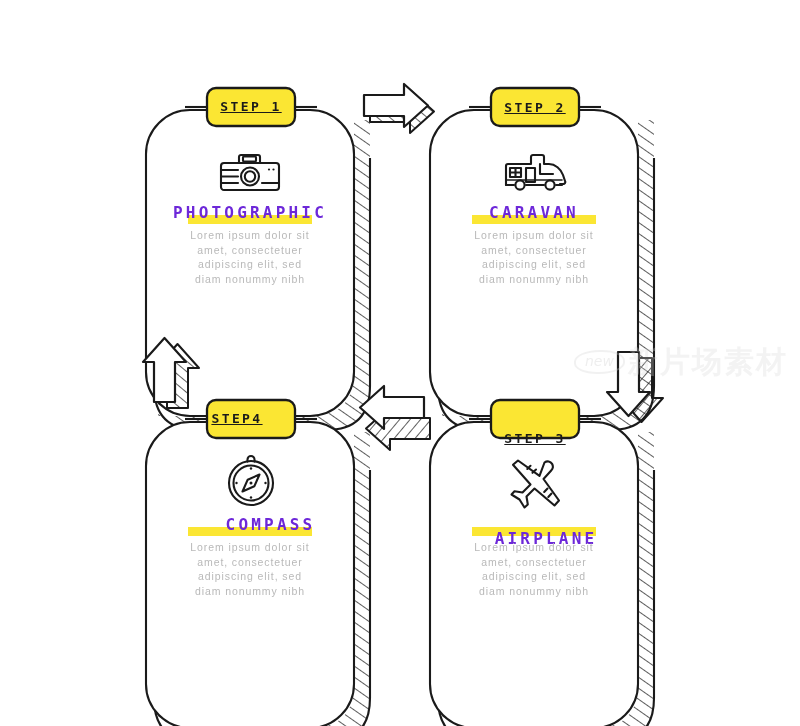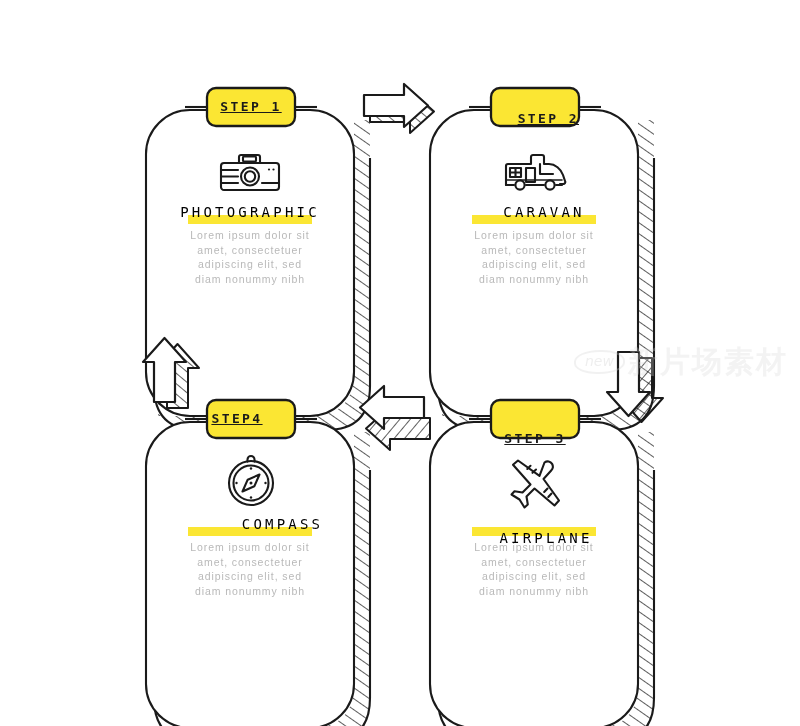--- a/index.html
+++ b/index.html
@@ -26,24 +26,24 @@
     letter-spacing:2.4px;
     color:#1a1a1a;
     line-height:1;
     text-decoration:underline;
   }
 
   .card-title{
     position:absolute;
     text-align:center;
     font-family:"DejaVu Sans Mono", monospace;
-    font-size:14px;
-    font-weight:400;
+    font-size:16px;
+    font-weight:700;
     letter-spacing:3.2px;
-    color:#000000;
+    color:#6d28d9;
     line-height:1;
     white-space:nowrap;
   }
 
   .card-body{
     position:absolute;
     text-align:center;
     font-family:Liberation Sans, sans-serif;
     font-size:10.5px;
     letter-spacing:0.9px;
@@ -240,43 +240,43 @@
     <g transform="translate(140,338)">
       <path d="M24.5,0 L46,24 L35,24 L35,64 L14,64 L14,24 L3,24 Z" fill="url(#hatchH)" transform="translate(13,6)"></path>
       <path d="M24.5,0 L46,24 L35,24 L35,64 L14,64 L14,24 L3,24 Z" fill="none" stroke="#1a1a1a" stroke-width="2" stroke-linejoin="round" transform="translate(13,6)"></path>
       <path d="M24.5,0 L46,24 L35,24 L35,64 L14,64 L14,24 L3,24 Z" fill="#ffffff" stroke="#1a1a1a" stroke-width="2.2" stroke-linejoin="round"></path>
     </g>
   </svg>
 
   <div class="layer">
 
     <div class="badge-label" style="left:207px;top:100px;width:88px;">STEP 1</div>
-    <div class="badge-label" style="left:491px;top:112px;width:88px;text-align:right;">STEP 2</div>
+    <div class="badge-label" style="left:491px;top:101px;width:88px;">STEP 2</div>
     <div class="badge-label" style="left:491px;top:432px;width:88px;">STEP 3</div>
     <div class="badge-label" style="left:193px;top:412px;width:88px;">STEP4</div>
 
     <div class="card-title" style="left:146px;top:205px;width:208px;">PHOTOGRAPHIC</div>
     <div class="card-body" style="left:146px;top:228px;width:208px;">Lorem ipsum dolor sit
 amet, consectetuer
 adipiscing elit, sed
 diam nonummy nibh</div>
 
-    <div class="card-title" style="left:440px;top:205px;width:208px;">CARAVAN</div>
+    <div class="card-title" style="left:430px;top:205px;width:208px;">CARAVAN</div>
     <div class="card-body" style="left:430px;top:228px;width:208px;">Lorem ipsum dolor sit
 amet, consectetuer
 adipiscing elit, sed
 diam nonummy nibh</div>
 
     <div class="card-title" style="left:430px;top:517px;width:232px;margin-top:14px;">AIRPLANE</div>
     <div class="card-body" style="left:430px;top:540px;width:208px;">Lorem ipsum dolor sit
 amet, consectetuer
 adipiscing elit, sed
 diam nonummy nibh</div>
 
-    <div class="card-title" style="left:146px;top:517px;width:249px;padding-left:12px;">COMPASS</div>
+    <div class="card-title" style="left:146px;top:517px;width:249px;">COMPASS</div>
     <div class="card-body" style="left:146px;top:540px;width:208px;">Lorem ipsum dolor sit
 amet, consectetuer
 adipiscing elit, sed
 diam nonummy nibh</div>
 
     <div class="wm" style="left:574px;top:347px;">
       <span class="wm-badge">new</span>
       <span class="wm-text">新片场素材</span>
     </div>
 

